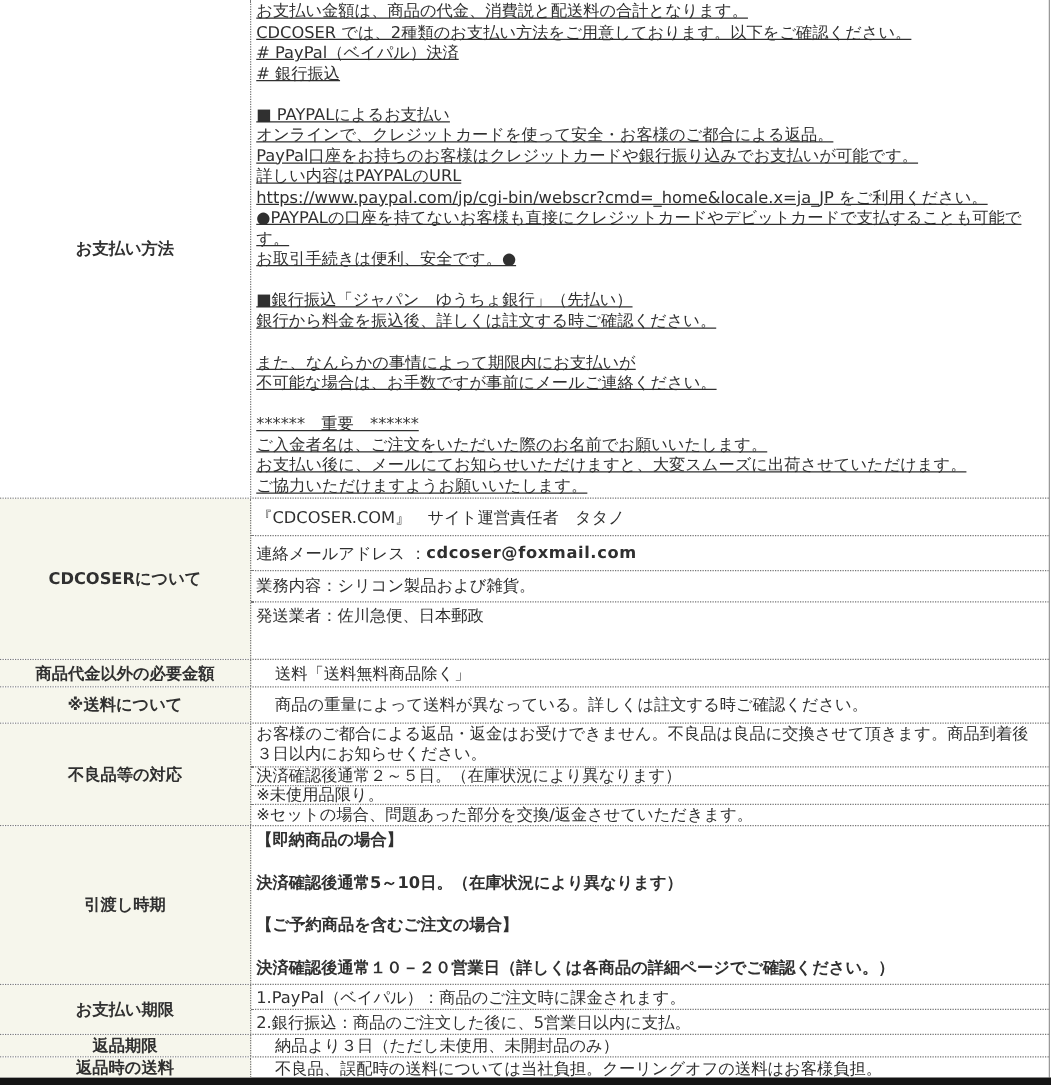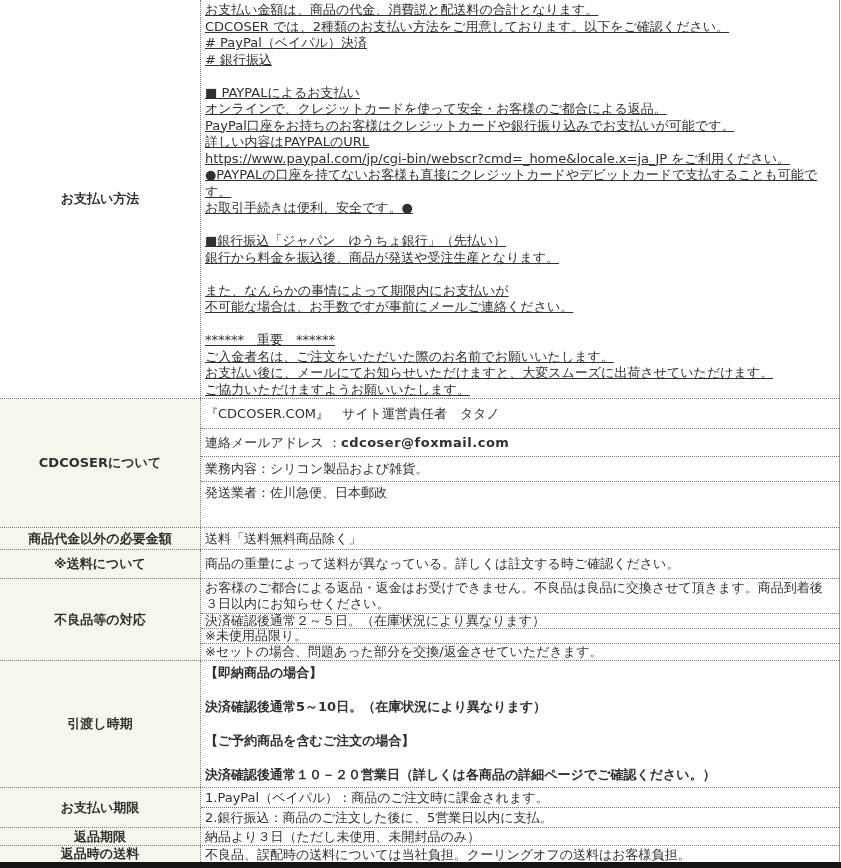--- a/index.html
+++ b/index.html
@@ -27,21 +27,21 @@
   .dlines { padding: 3px 4px 0 4px; line-height: 17px; font-weight: bold; }
   .dlines .line { min-height: 17px; }
   .sub {
     border-top: 1px dotted #777;
     display: flex; align-items: center;
     padding: 0 4px; overflow: hidden;
   }
   .sub.first { border-top: none; }
   .sub.wrap2 { display: block; line-height: 16px; padding-top: 1px; }
   .email { font-weight: bold; margin-left: 0; letter-spacing: 0.5px; }
-  .single { padding: 0 4px; display: flex; align-items: center; flex: 1; }
+  .single { padding: 0 19px; display: flex; align-items: center; flex: 1; }
   .footer-bar { width: 841px; height: 6px; background: #141414; }
 </style>
 </head>
 <body>
 
 <div class="policy-table">
 
   <div class="row first" style="height:398px">
     <div class="hcell white">
       <span>お支払い方法</span>
@@ -55,21 +55,21 @@
         <div class="line"></div>
         <div class="line">■ PAYPALによるお支払い</div>
         <div class="line">オンラインで、クレジットカードを使って安全・お客様のご都合による返品。</div>
         <div class="line">PayPal口座をお持ちのお客様はクレジットカードや銀行振り込みでお支払いが可能です。</div>
         <div class="line">詳しい内容はPAYPALのURL</div>
         <div class="line">https://www.paypal.com/jp/cgi-bin/webscr?cmd=_home&amp;locale.x=ja_JP をご利用ください。</div>
         <div class="line">●PAYPALの口座を持てないお客様も直接にクレジットカードやデビットカードで支払することも可能です。</div>
         <div class="line">お取引手続きは便利、安全です。●</div>
         <div class="line"></div>
         <div class="line">■銀行振込「ジャパン　ゆうちょ銀行」（先払い）</div>
-        <div class="line">銀行から料金を振込後、商品が発送や受注生産となります。</div>
+        <div class="line">銀行から料金を振込後、詳しくは註文する時ご確認ください。</div>
         <div class="line"></div>
         <div class="line">また、なんらかの事情によって期限内にお支払いが</div>
         <div class="line">不可能な場合は、お手数ですが事前にメールご連絡ください。</div>
         <div class="line"></div>
         <div class="line">******　重要　******</div>
         <div class="line">ご入金者名は、ご注文をいただいた際のお名前でお願いいたします。</div>
         <div class="line">お支払い後に、メールにてお知らせいただけますと、大変スムーズに出荷させていただけます。</div>
         <div class="line">ご協力いただけますようお願いいたします。</div>
       </div>
     </div>

